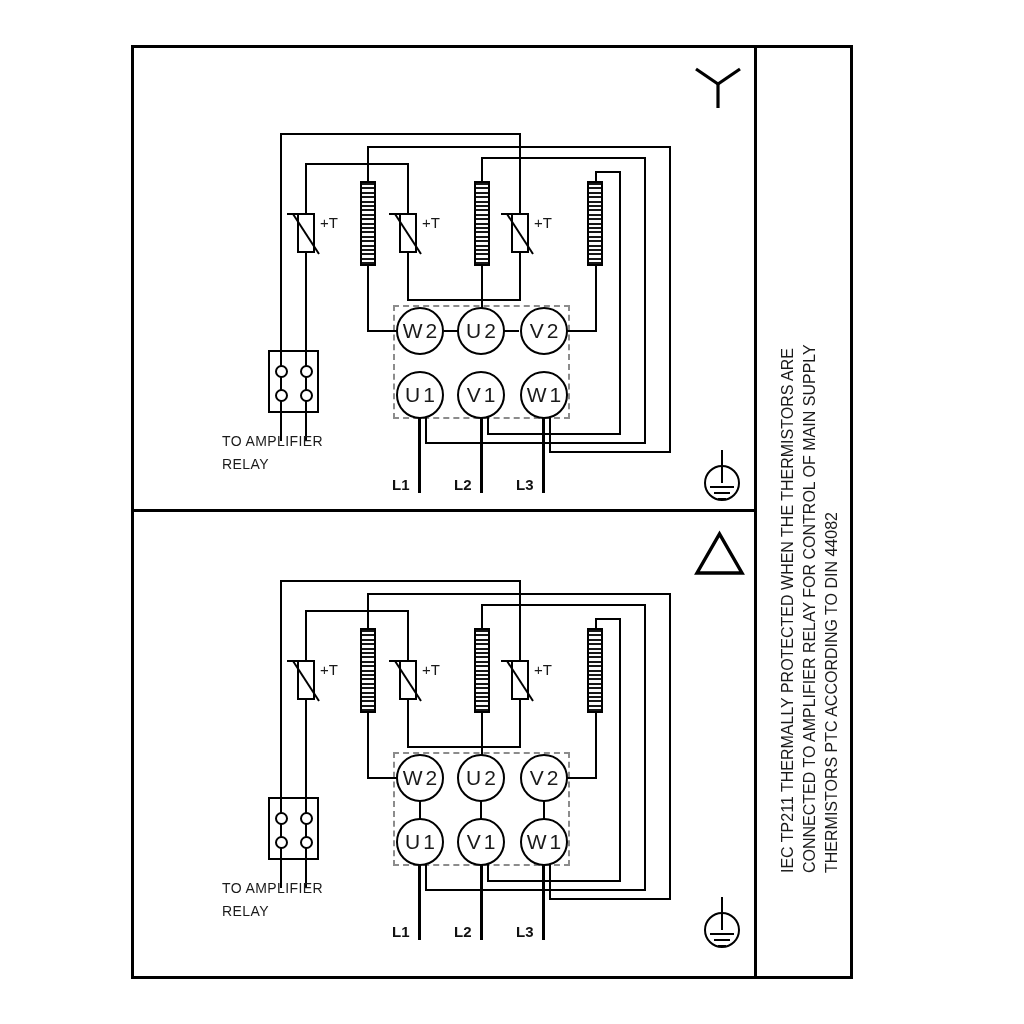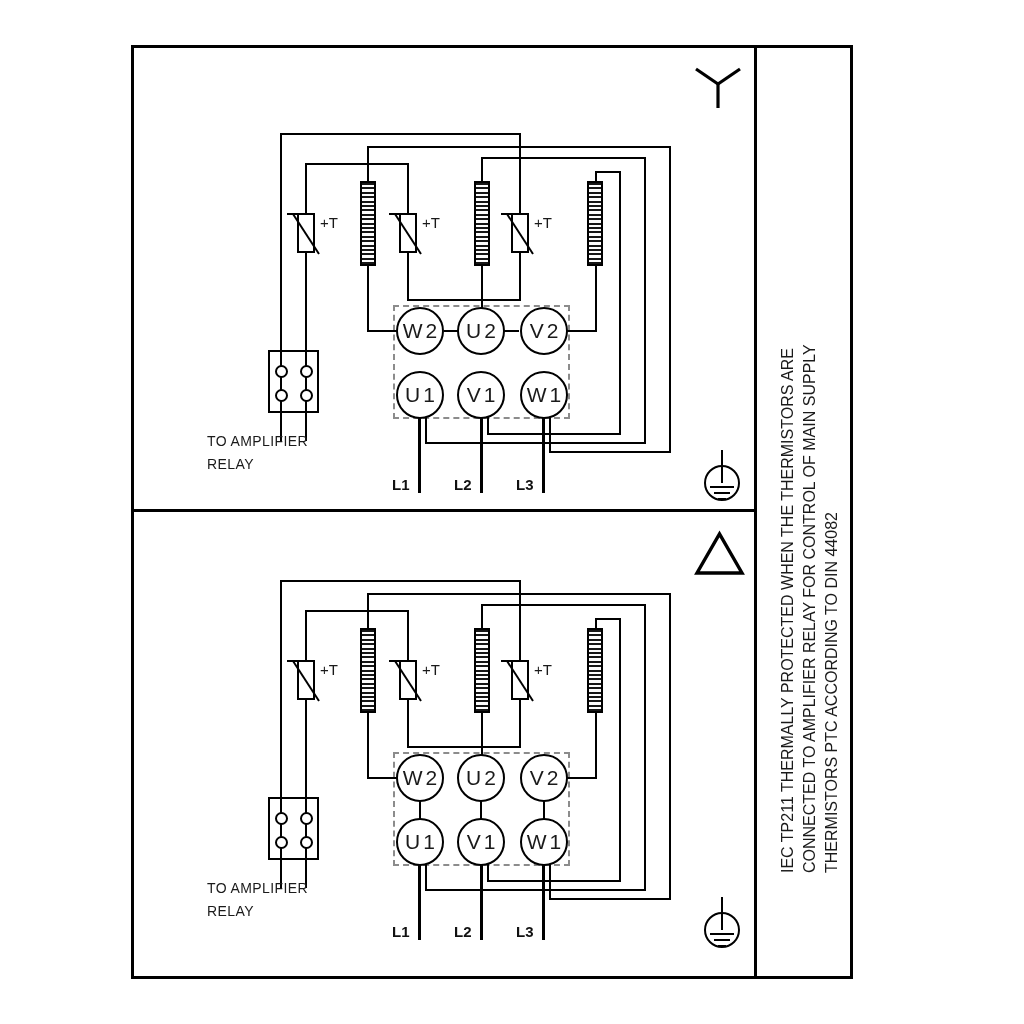--- a/index.html
+++ b/index.html
@@ -21,21 +21,21 @@
              border:2px dashed #8c8c8c;box-sizing:border-box;}
   .term{position:absolute;width:48px;height:48px;border:2px solid #000;border-radius:50%;
         box-sizing:border-box;background:#fff;display:flex;align-items:center;justify-content:center;
         font-size:21px;letter-spacing:3px;color:#1a1a1a;padding-left:3px;z-index:6;}
   .relaybox{position:absolute;left:268px;top:350px;width:51px;height:63px;
             border:2px solid #000;box-sizing:border-box;z-index:4;}
   .rcirc{position:absolute;width:13px;height:13px;border:2px solid #000;border-radius:50%;
          background:#fff;box-sizing:border-box;z-index:5;}
   .plusT{position:absolute;font-size:15px;color:#1a1a1a;z-index:6;}
   .Llab{position:absolute;font-size:15px;font-weight:700;color:#111;z-index:6;}
-  .caption{position:absolute;left:207px;top:430px;font-size:14px;line-height:23px;
+  .caption{position:absolute;left:222px;top:430px;font-size:14px;line-height:23px;
            letter-spacing:0.4px;color:#1a1a1a;z-index:6;}
   .thermsvg{position:absolute;width:40px;height:44px;z-index:5;}
   .symsvg{position:absolute;z-index:6;}
   
   .note{position:absolute;left:843px;top:807px;width:500px;height:66px;
         transform-origin:left bottom;transform:rotate(-90deg);
         font-size:16px;line-height:22px;white-space:nowrap;color:#1a1a1a;}
 </style>
 </head>
 <body>

